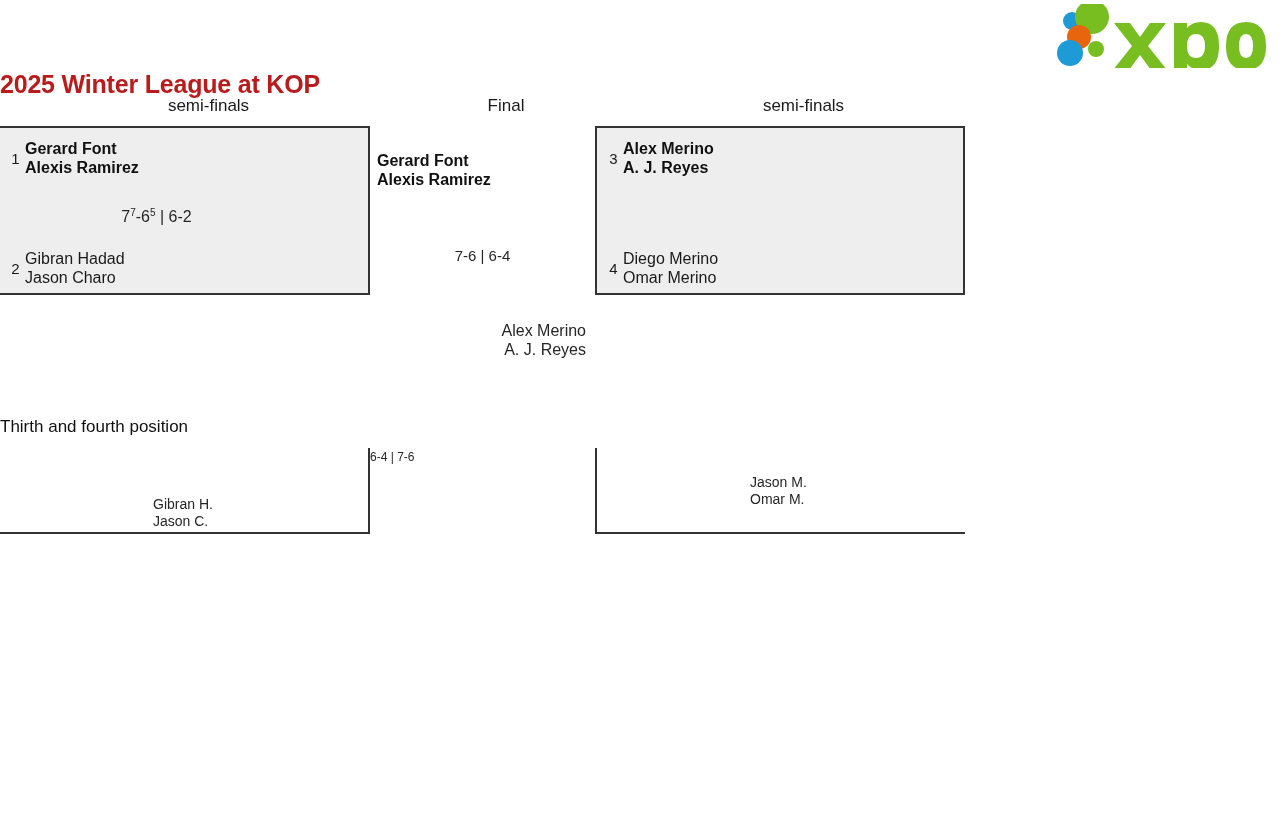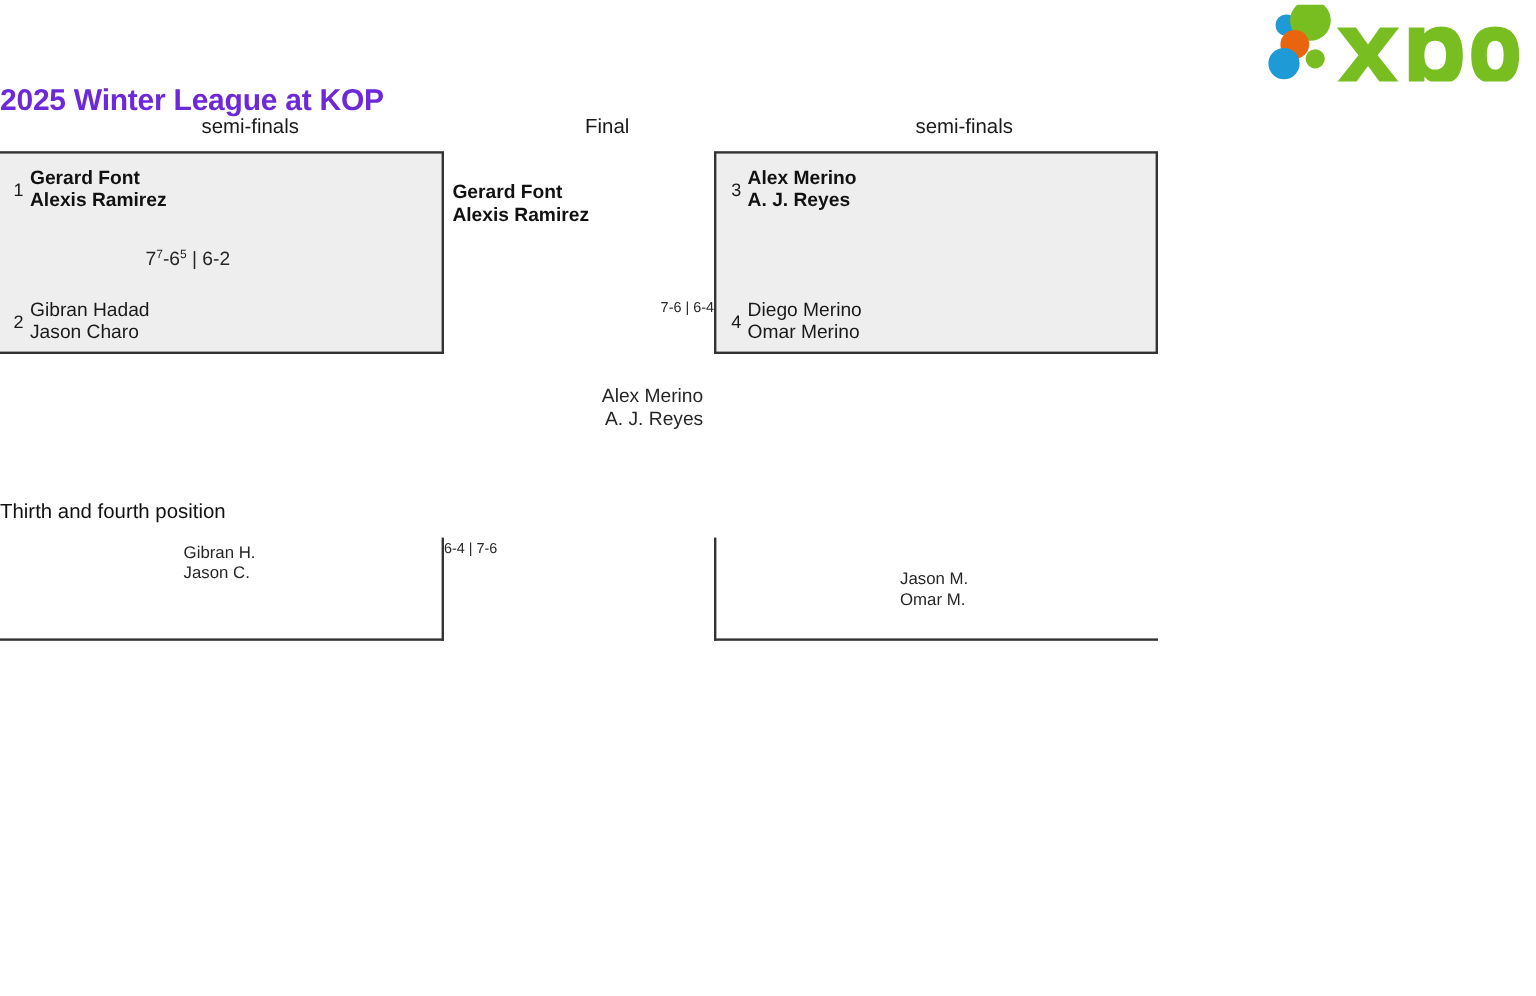--- a/index.html
+++ b/index.html
@@ -20,21 +20,21 @@
 
   
   #page-title {
     position: absolute;
     left: 0px;
     top: 2px;
     font-size: 25px;
     font-weight: bold;
     line-height: 33px;
     letter-spacing: -0.2px;
-    color: #6d28d9;
+    color: #b91c1c;
     white-space: pre;
   }
   #title-line-1, #title-line-2 { display: block; }
 
   
   #brand-logo {
     position: absolute;
     left: 1050px;
     top: 4px;
     width: 226px;
@@ -120,22 +120,22 @@
     white-space: nowrap;
     text-align: left;
   }
   #final-winner .player { display: block; }
 
   #score-final {
     position: absolute;
     left: 370px;
     top: 246px;
     width: 225px;
-    text-align: right;
-    font-size: 12px;
+    text-align: center;
+    font-size: 15px;
     line-height: 20px;
     color: #262626;
     white-space: nowrap;
   }
 
   #final-runner-up {
     position: absolute;
     left: 370px;
     top: 321px;
     width: 216px;
@@ -174,21 +174,21 @@
     top: 448px;
     width: 370px;
     height: 86px;
     border-left: 2px solid #333333;
     border-bottom: 2px solid #333333;
   }
 
   #third-team-left {
     position: absolute;
     left: 153px;
-    top: 452px;
+    top: 496px;
     font-size: 14px;
     line-height: 17px;
     color: #262626;
     white-space: nowrap;
     text-align: left;
   }
   #third-team-right {
     position: absolute;
     left: 750px;
     top: 474px;

